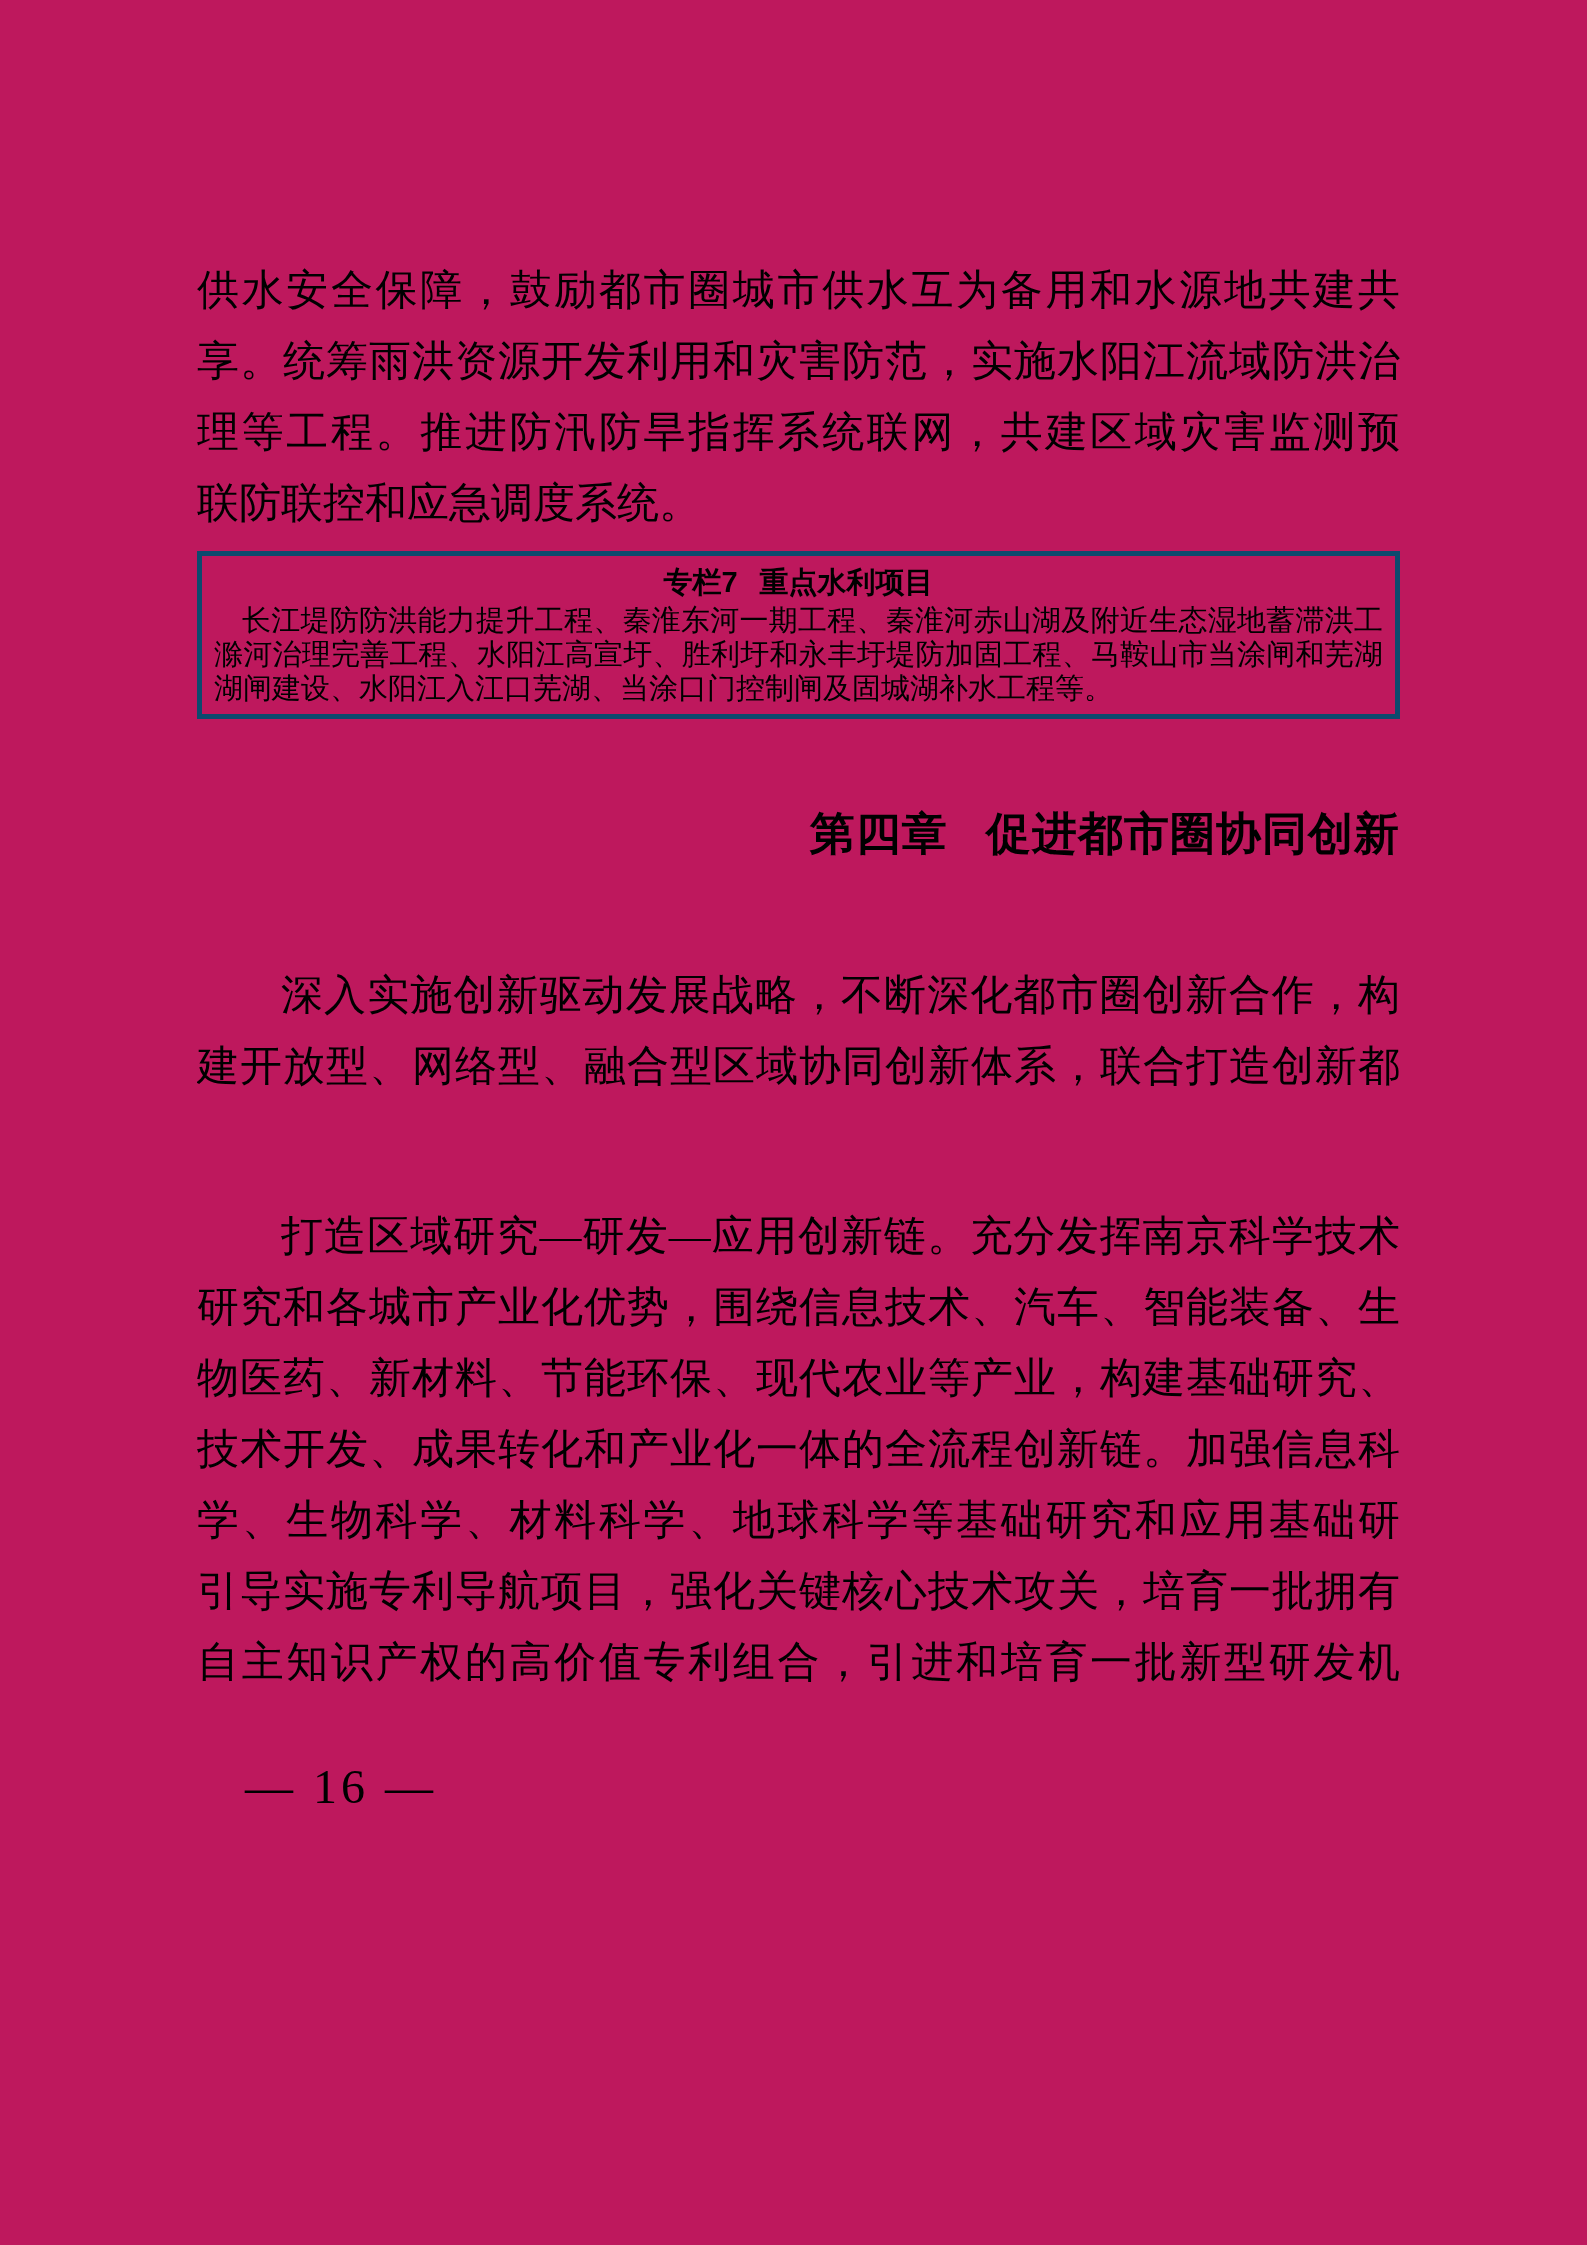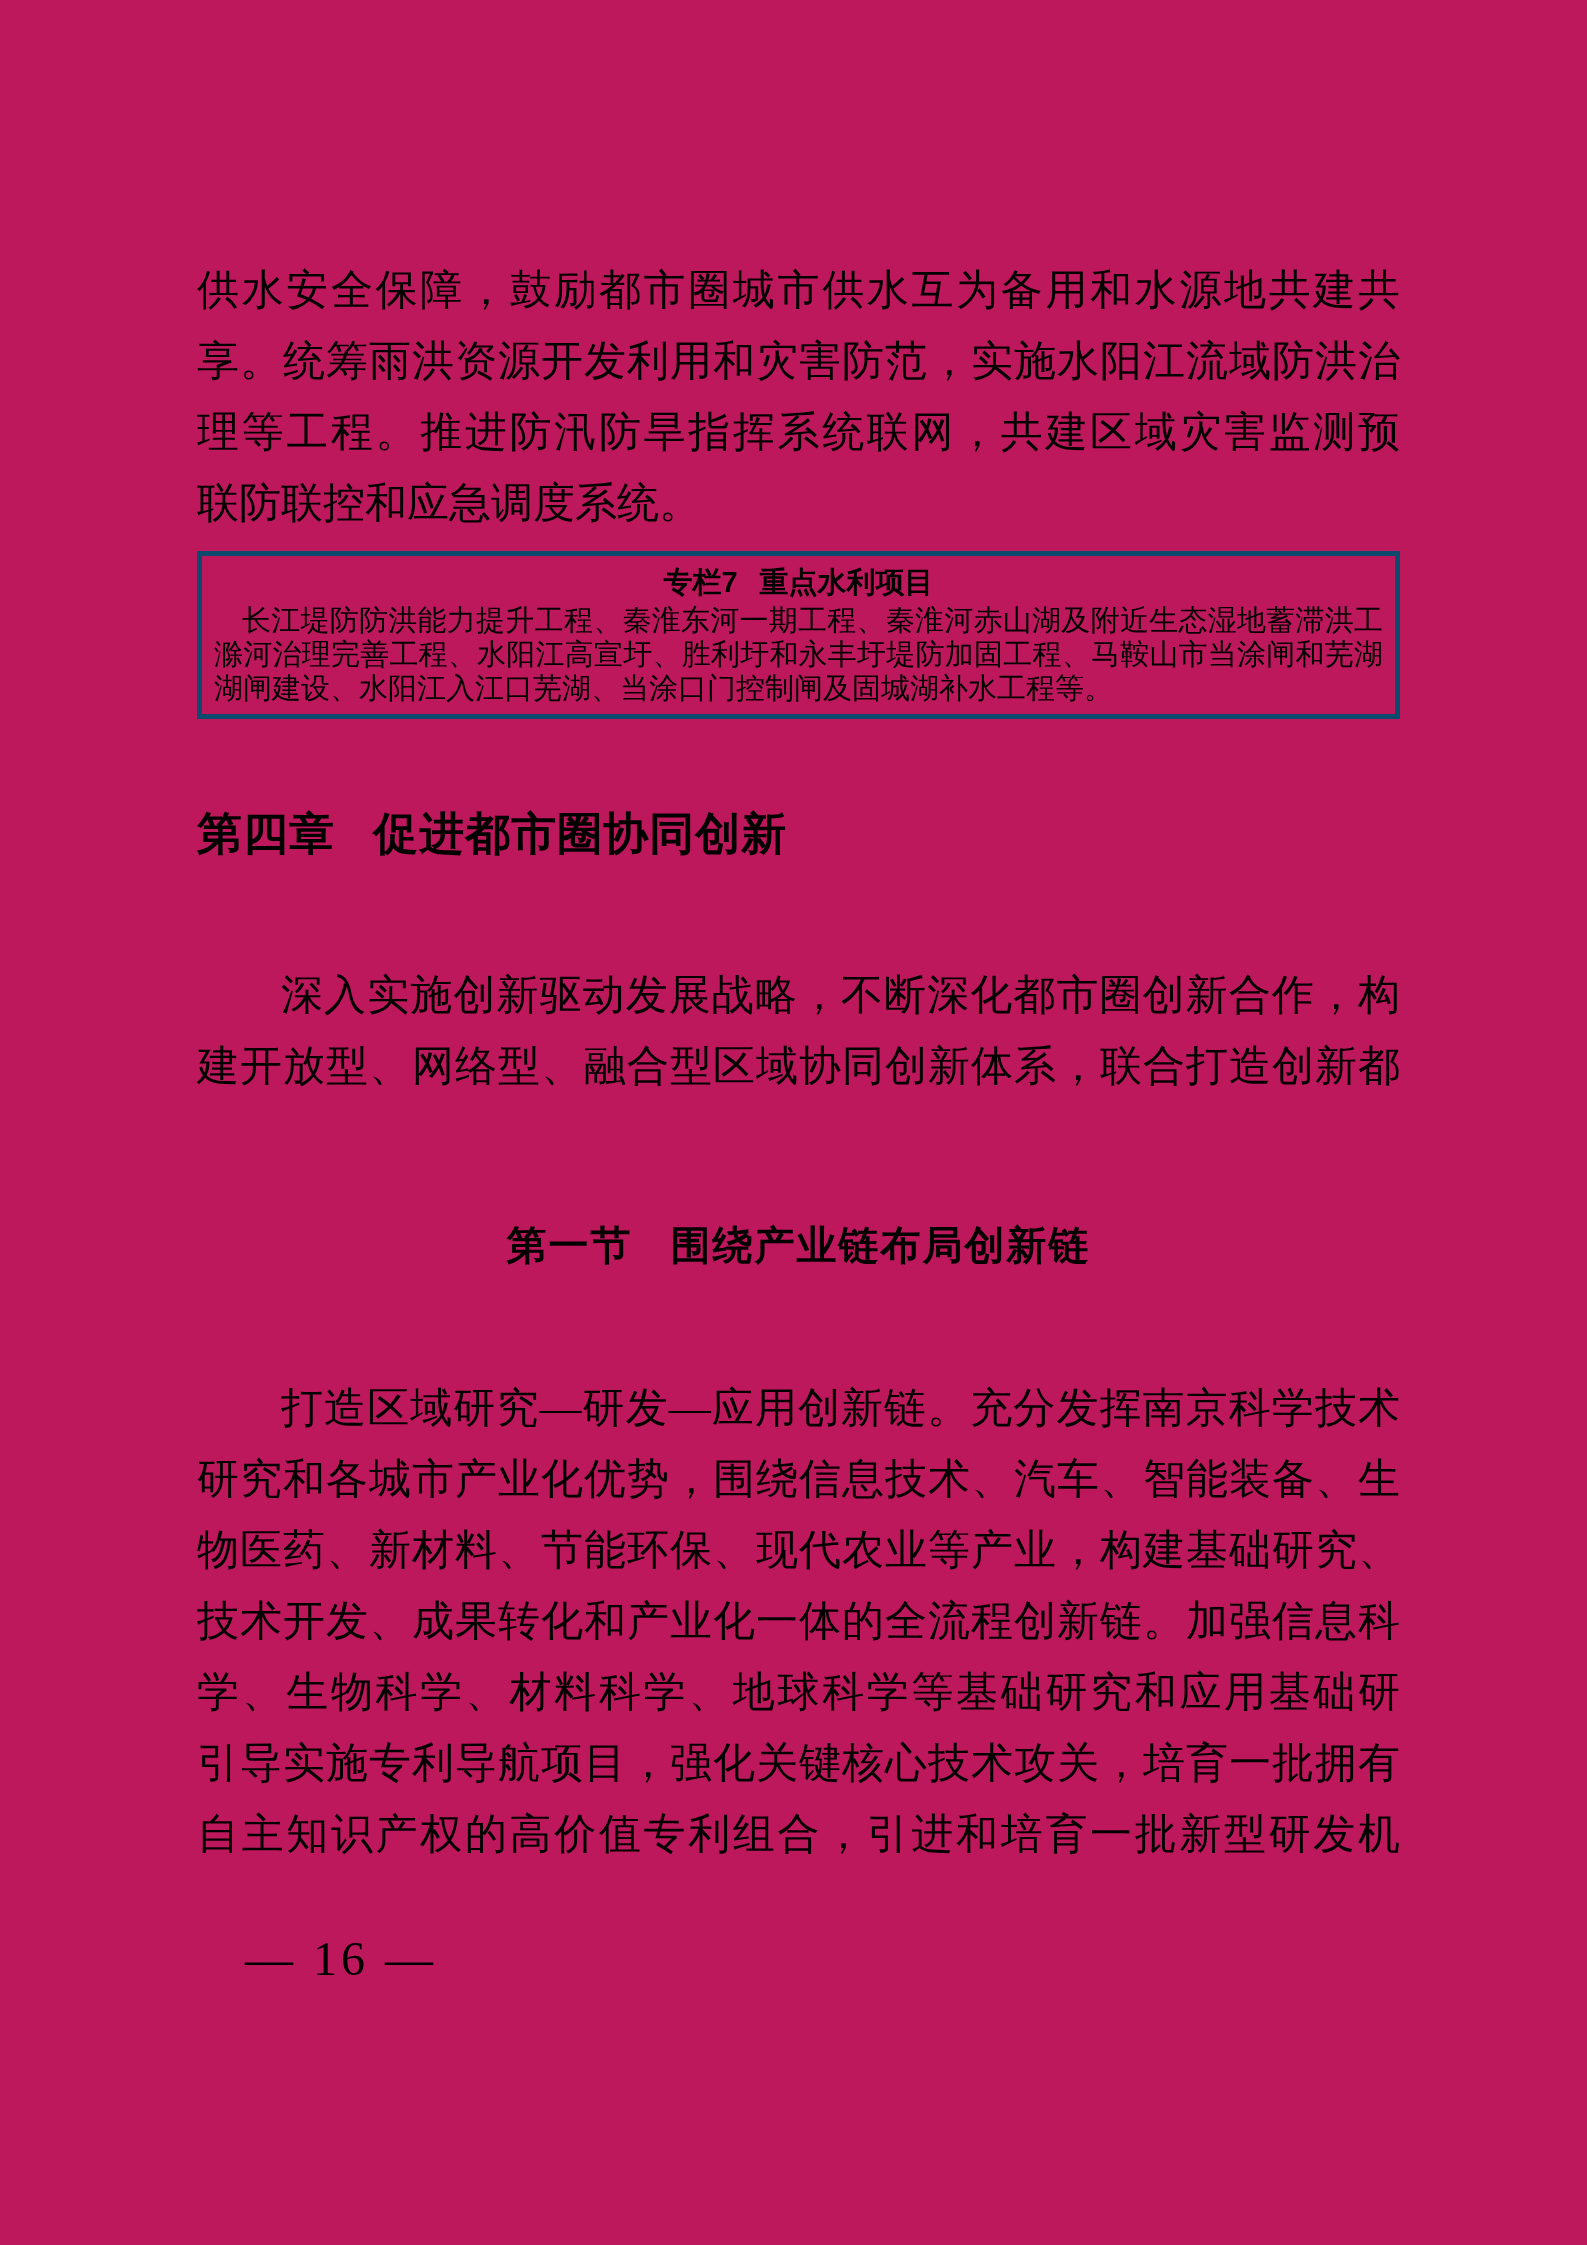--- a/index.html
+++ b/index.html
@@ -52,21 +52,21 @@
   .box-line.indent1 { text-indent: 28px; }
   .box-line.lastline { text-align-last: left; }
 
   
   .chapter-heading {
     margin-top: 85px;
     font-family: "Liberation Sans", "DejaVu Sans", sans-serif;
     font-weight: bold;
     font-size: 45px;
     line-height: 60px;
-    text-align: left;
+    text-align: right;
     letter-spacing: 1px;
   }
   .chapter-heading .heading-number { margin-right: 0.85em; }
   .section-heading {
     margin-top: 116px;
     font-size: 40px;
     line-height: 56px;
     text-align: center;
     font-weight: 600;
     letter-spacing: 2px;
@@ -108,23 +108,20 @@
 
   <div class="chapter-heading">
     <span class="heading-number">第四章</span><span>促进都市圈协同创新</span>
   </div>
 
   <div class="para2">
     <div class="body-line indent2">深入实施创新驱动发展战略，不断深化都市圈创新合作，构</div>
     <div class="body-line">建开放型、网络型、融合型区域协同创新体系，联合打造创新都</div>
   </div>
 
-  <div class="section-heading">
-    <span class="heading-number">第一节</span><span>围绕产业链布局创新链</span>
-  </div>
 
   <div class="para3">
     <div class="body-line indent2">打造区域研究—研发—应用创新链。充分发挥南京科学技术</div>
     <div class="body-line">研究和各城市产业化优势，围绕信息技术、汽车、智能装备、生</div>
     <div class="body-line">物医药、新材料、节能环保、现代农业等产业，构建基础研究、</div>
     <div class="body-line">技术开发、成果转化和产业化一体的全流程创新链。加强信息科</div>
     <div class="body-line">学、生物科学、材料科学、地球科学等基础研究和应用基础研究，</div>
     <div class="body-line">引导实施专利导航项目，强化关键核心技术攻关，培育一批拥有</div>
     <div class="body-line">自主知识产权的高价值专利组合，引进和培育一批新型研发机</div>
   </div>

